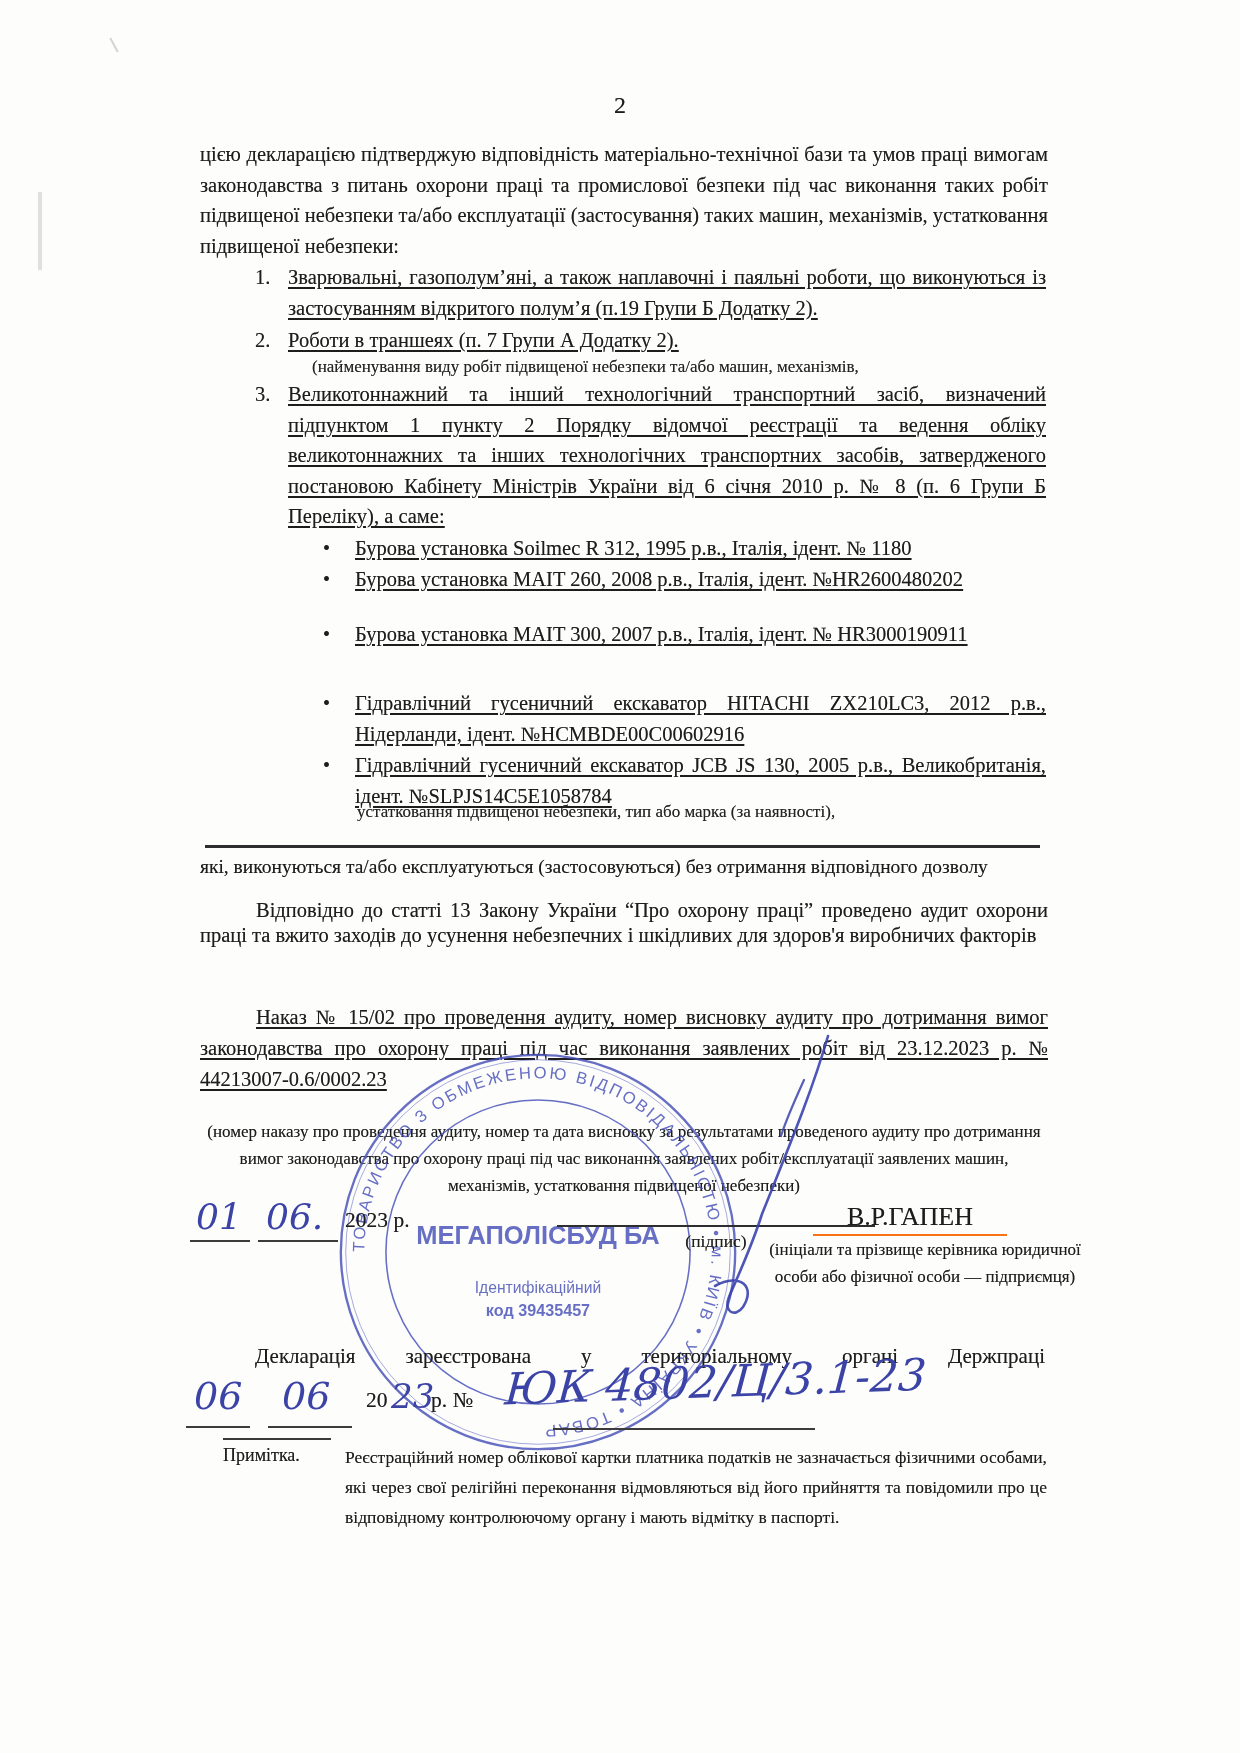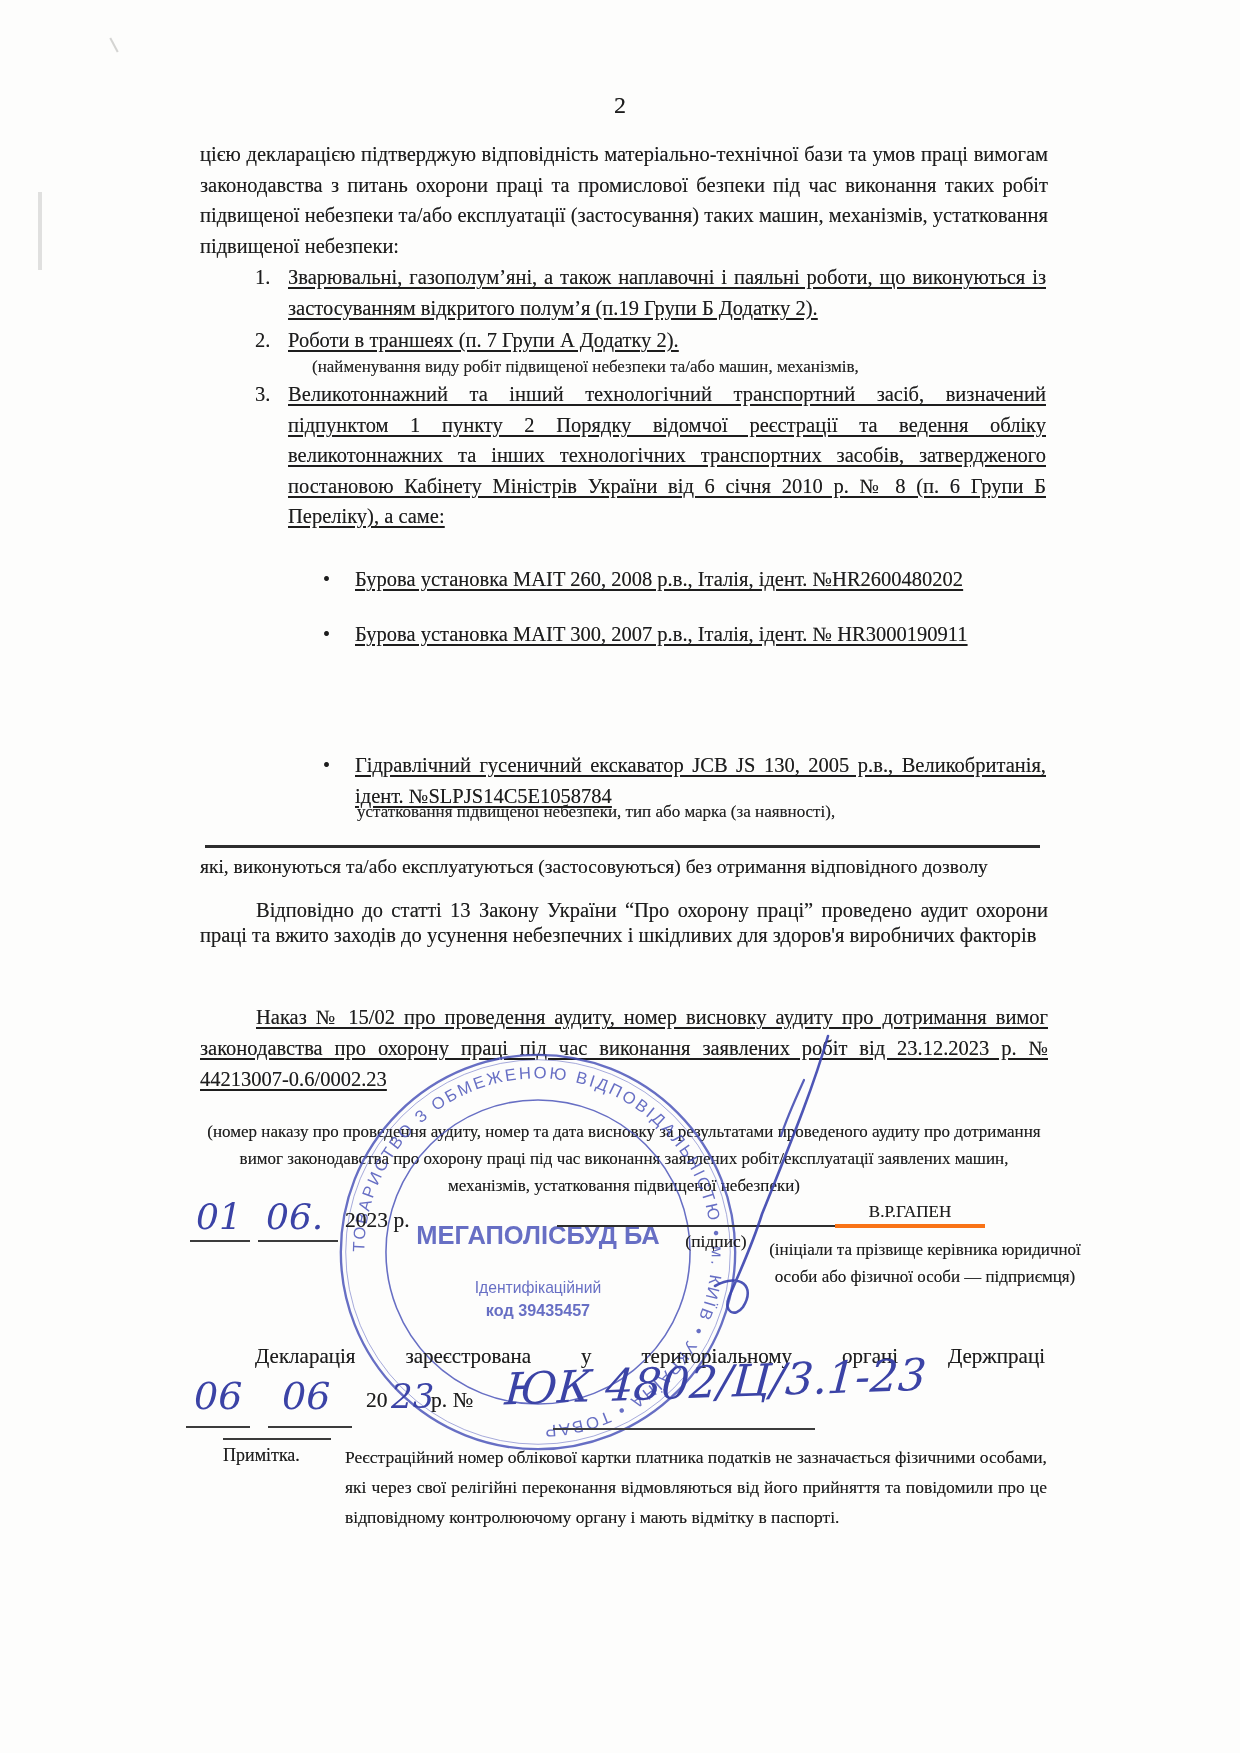--- a/index.html
+++ b/index.html
@@ -64,27 +64,35 @@
     <span class="itxt u">Роботи в траншеях (п. 7 Групи А Додатку 2).</span>
   </div>
 
   <div class="abs body-text small-cap" style="left:312px;top:355px;width:700px;">(найменування виду робіт підвищеної небезпеки та/або машин, механізмів,</div>
 
   <div class="abs body-text main list-item" style="left:255px;top:379px;width:791px;">
     <span class="num-label">3.</span>
     <span class="itxt just u">Великотоннажний та інший технологічний транспортний засіб, визначений підпунктом 1 пункту 2 Порядку відомчої реєстрації та ведення обліку великотоннажних та інших технологічних транспортних засобів, затвердженого постановою Кабінету Міністрів України від 6 січня 2010 р. № 8 (п. 6 Групи Б Переліку), а саме:</span>
   </div>
 
+  <div class="abs body-text main bullet-item" style="left:323px;top:533px;width:723px;">
+    <span class="bullet-dot"></span>
+    <span class="btxt u">Бурова установка Soilmec R 312, 1995 р.в., Італія, ідент. № 1180</span>
+  </div>
   <div class="abs body-text main bullet-item" style="left:323px;top:564px;width:723px;">
     <span class="bullet-dot"></span>
     <span class="btxt u">Бурова установка MAIT 260, 2008 р.в., Італія, ідент. №HR2600480202</span>
   </div>
   <div class="abs body-text main bullet-item" style="left:323px;top:595px;width:723px;margin-top:24px;">
     <span class="bullet-dot"></span>
     <span class="btxt u">Бурова установка MAIT 300, 2007 р.в., Італія, ідент. № HR3000190911</span>
+  </div>
+  <div class="abs body-text main bullet-item just" style="left:323px;top:688px;width:723px;">
+    <span class="bullet-dot"></span>
+    <span class="btxt just u">Гідравлічний гусеничний екскаватор HITACHI ZX210LC3, 2012 р.в., Нідерланди, ідент. №HCMBDE00C00602916</span>
   </div>
   <div class="abs body-text main bullet-item just" style="left:323px;top:750px;width:723px;">
     <span class="bullet-dot"></span>
     <span class="btxt just u">Гідравлічний гусеничний екскаватор JCB JS 130, 2005 р.в., Великобританія, ідент. №SLPJS14C5E1058784</span>
   </div>
 
   <div class="abs body-text small-cap" style="left:357px;top:800px;width:650px;">устатковання підвищеної небезпеки, тип або марка (за наявності),</div>
 
   <div class="abs sepline" style="left:205px;top:845px;width:835px;"></div>
 
@@ -119,21 +127,21 @@
 
   <div class="abs sigline" style="left:557px;top:1225px;width:318px;"></div>
   <div class="abs body-text" style="left:557px;top:1231px;width:318px;text-align:center;font-size:17.5px;">(підпис)</div>
 
   <svg class="abs sig-svg" style="left:608px;top:1022px;" width="280" height="300" viewBox="0 0 280 300">
     <path d="M220,14 C204,70 178,132 154,192 C144,224 129,256 121,275 C115,290 127,296 135,285 C148,265 133,250 107,264" fill="none" stroke="#3a43ae" stroke-width="2.6" stroke-linecap="round" opacity=".9"></path>
     <path d="M196,58 C186,80 178,98 173,114" fill="none" stroke="#3a43ae" stroke-width="2.2" stroke-linecap="round" opacity=".85"></path>
   </svg>
 
   <div class="abs" style="left:745px;top:1202px;width:330px;text-align:center;">
-    <span class="body-text" style="font-size:17px;border-bottom:4px solid #f97316;padding:0 34px 2px 34px;display:inline-block;">В.Р.ГАПЕН</span>
+    <span class="body-text" style="font-size:26px;border-bottom:2px solid #f97316;padding:0 34px 2px 34px;display:inline-block;">В.Р.ГАПЕН</span>
   </div>
   <div class="abs body-text" style="left:715px;top:1240px;width:420px;text-align:center;font-size:17px;">(ініціали та прізвище керівника юридичної</div>
   <div class="abs body-text" style="left:715px;top:1267px;width:420px;text-align:center;font-size:17px;">особи або фізичної особи — підприємця)</div>
 
   <div class="abs body-text" style="left:255px;top:1344px;width:790px;font-size:21px;text-align:justify;text-align-last:justify;">Декларація зареєстрована у територіальному органі Держпраці</div>
 
   <span class="abs blank-line" style="left:186px;top:1382px;width:64px;height:44px;"></span>
   <span class="abs hand" style="left:194px;top:1374px;font-size:38px;">06</span>
   <span class="abs blank-line" style="left:268px;top:1382px;width:84px;height:44px;"></span>
   <span class="abs hand" style="left:282px;top:1374px;font-size:38px;">06</span>

